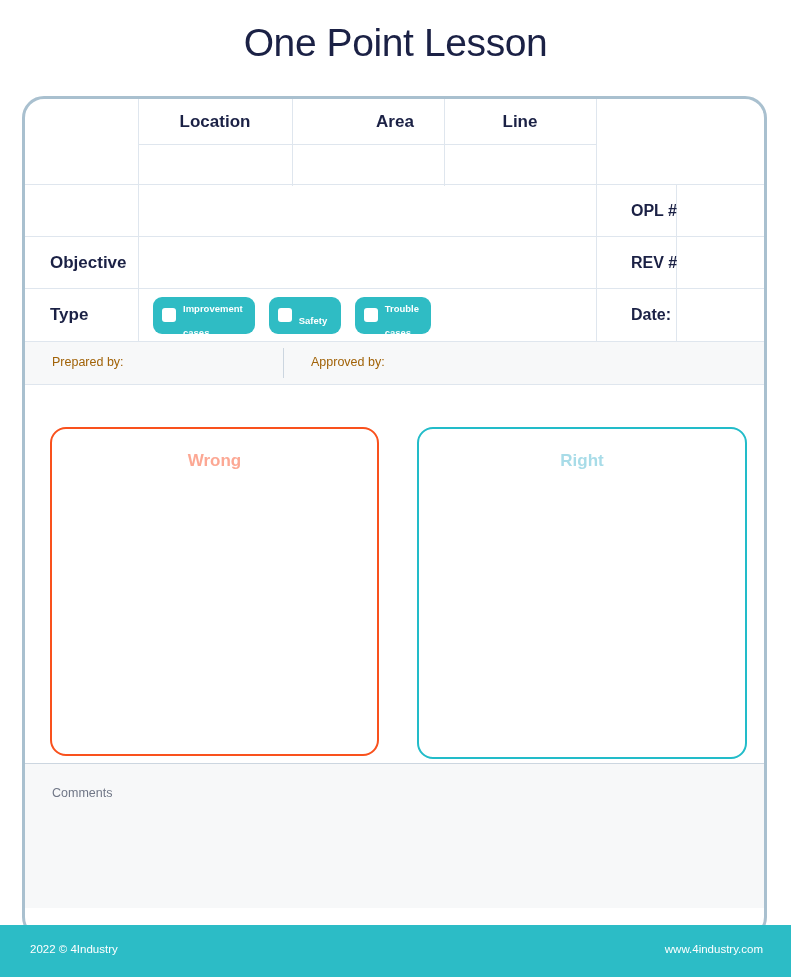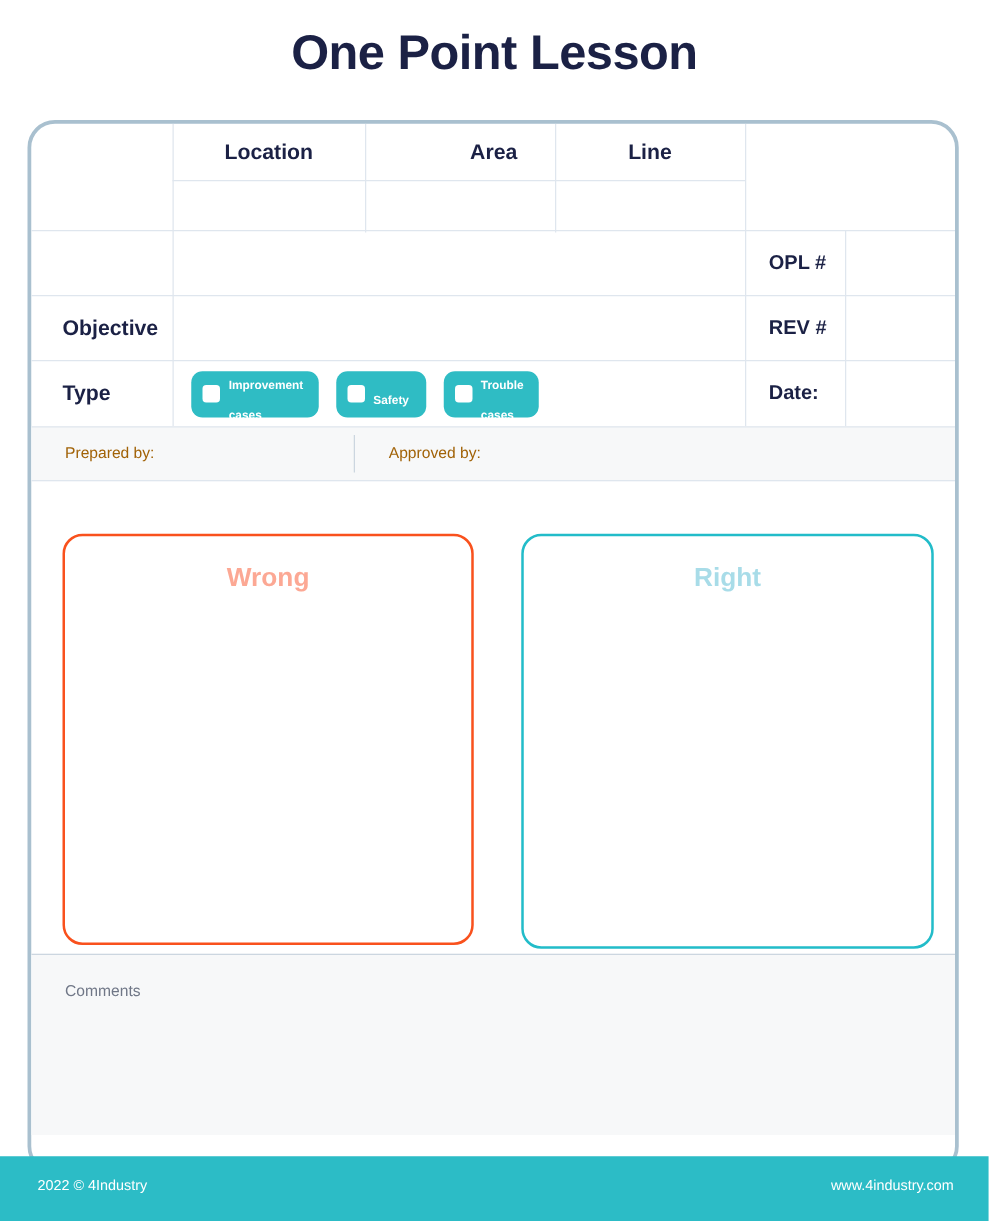--- a/index.html
+++ b/index.html
@@ -16,21 +16,21 @@
   }
 
   
   .page-title {
     position: absolute;
     left: 0;
     top: 22px;
     width: 791px;
     text-align: center;
     font-size: 39px;
-    font-weight: bold;
+    font-weight: normal;
     color: #1b2145;
     letter-spacing: -0.4px;
     line-height: 1.1;
   }
 
   
   .card {
     position: absolute;
     left: 22px;
     top: 96px;
@@ -66,20 +66,21 @@
   .col-head {
     justify-content: center;
     font-size: 17px;
   }
   .row-head {
     justify-content: flex-start;
     font-size: 17px;
   }
   .small-head {
     font-size: 16px;
+    margin-left: 16px;
   }
 
   
   .badge-row {
     position: absolute;
     display: flex;
     align-items: center;
     gap: 14px;
   }
   .badge {
@@ -140,21 +141,21 @@
     box-sizing: border-box;
     border-radius: 16px;
     background: #ffffff;
   }
   .wr-title {
     position: absolute;
     left: 0;
     top: 22px;
     width: 100%;
     text-align: center;
-    font-size: 21px;
+    font-size: 17px;
     font-weight: bold;
   }
   #wrong-box { border: 2px solid #f9511d; }
   #right-box { border: 2px solid #22bcc9; }
 
   
   .comments-strip {
     position: absolute;
     left: 0;
     top: 664px;

